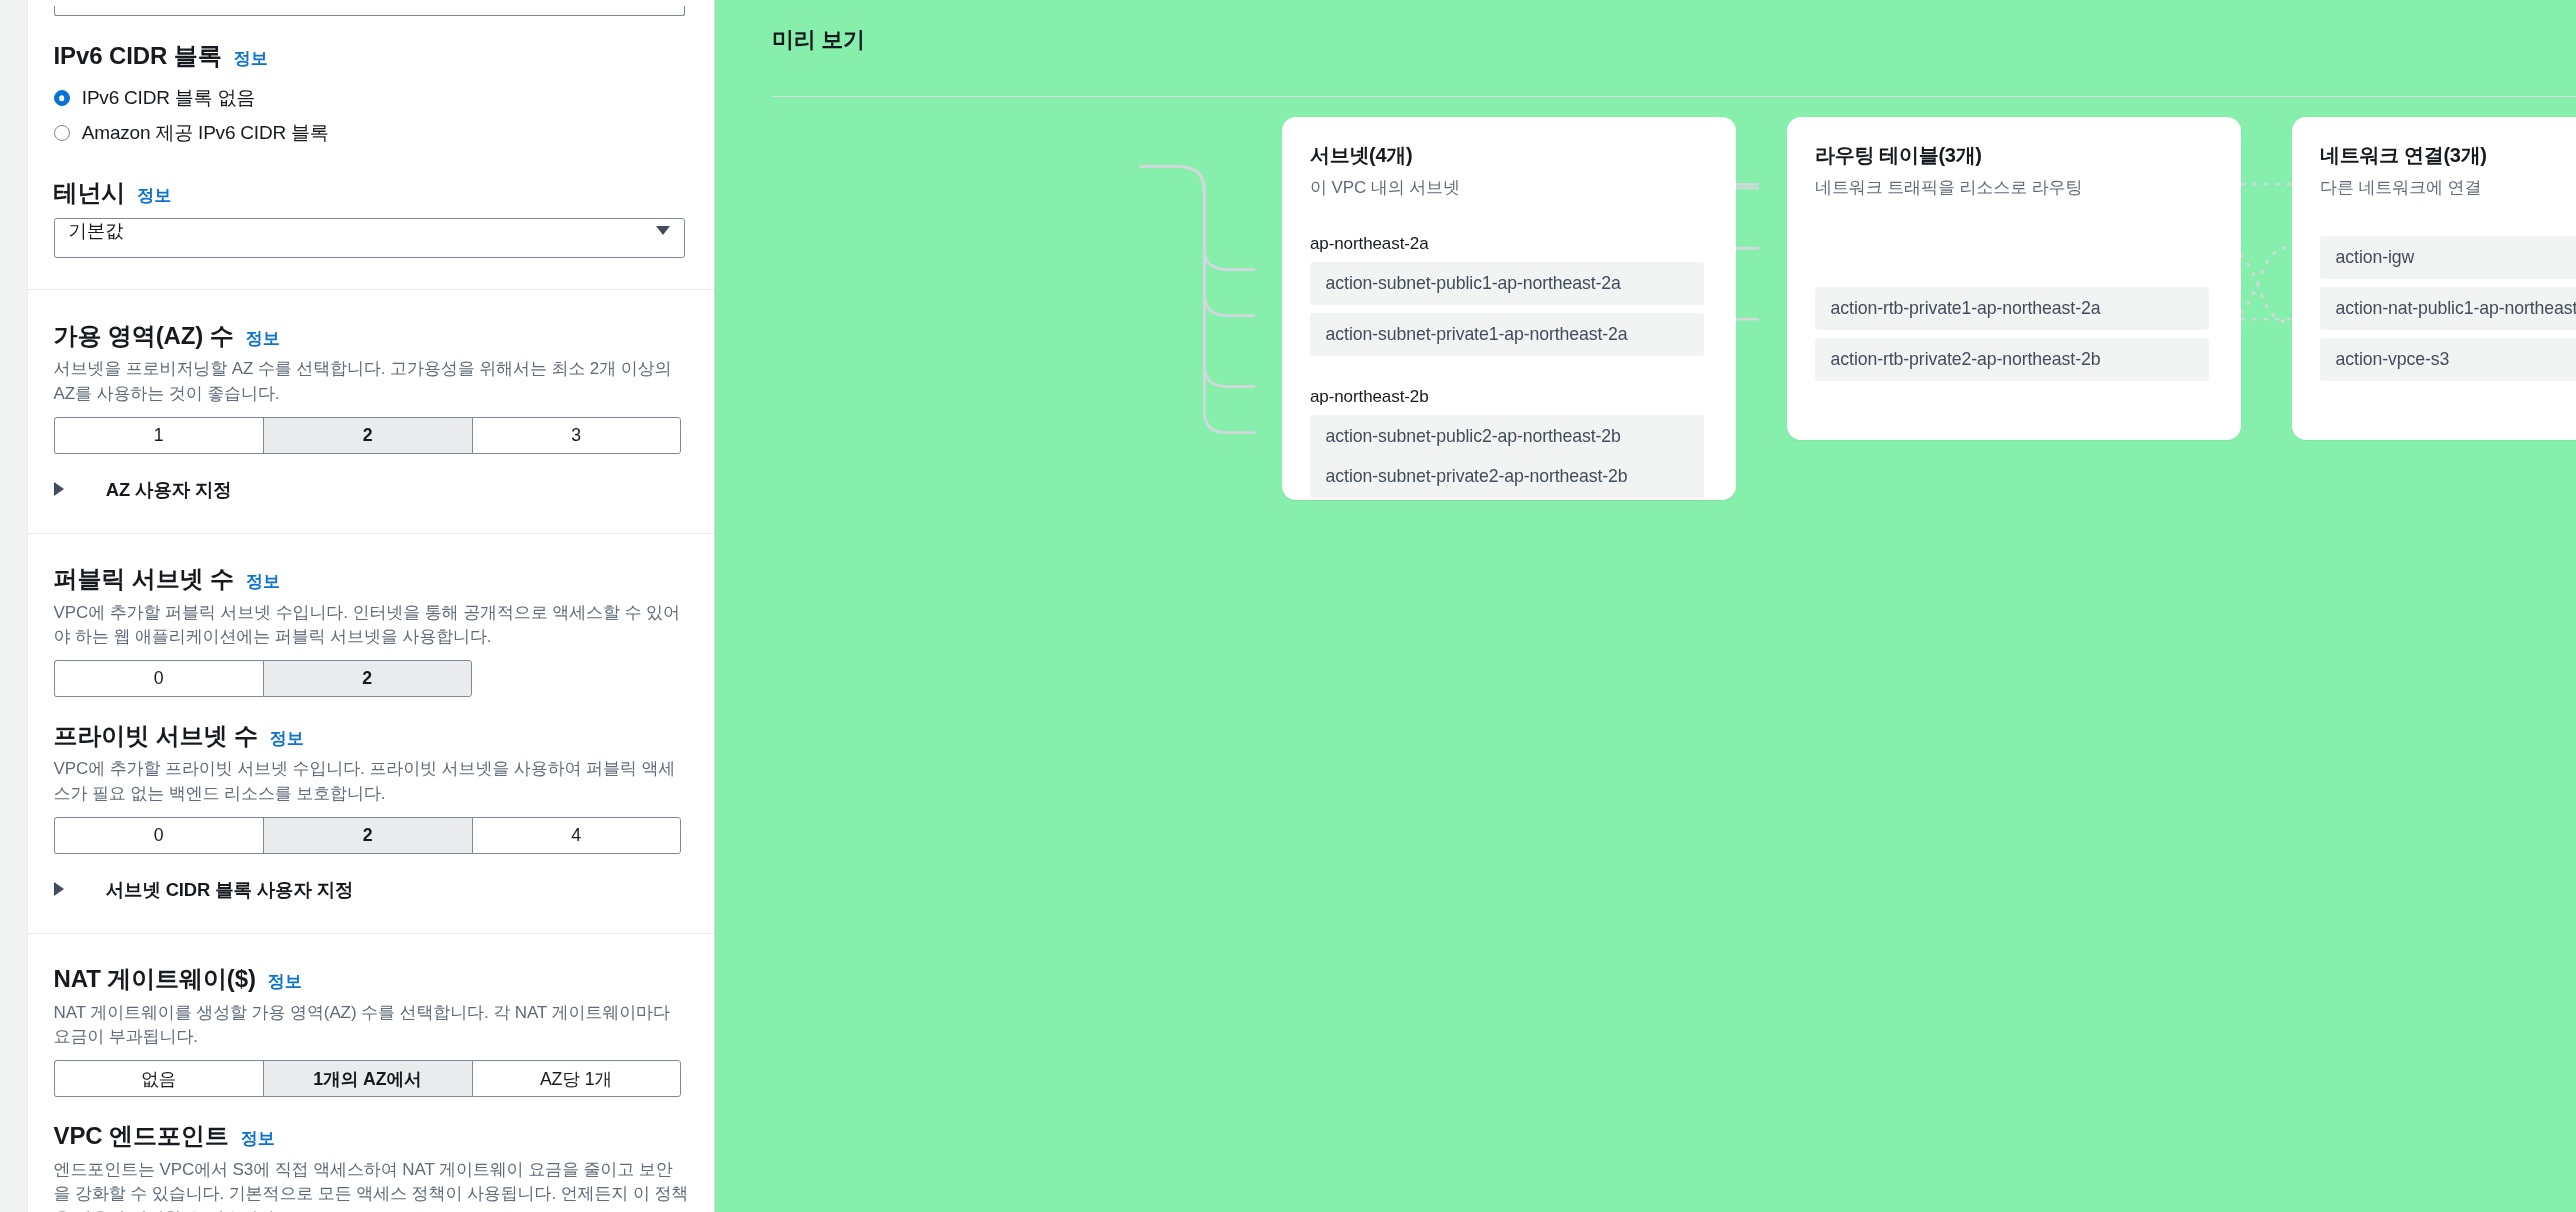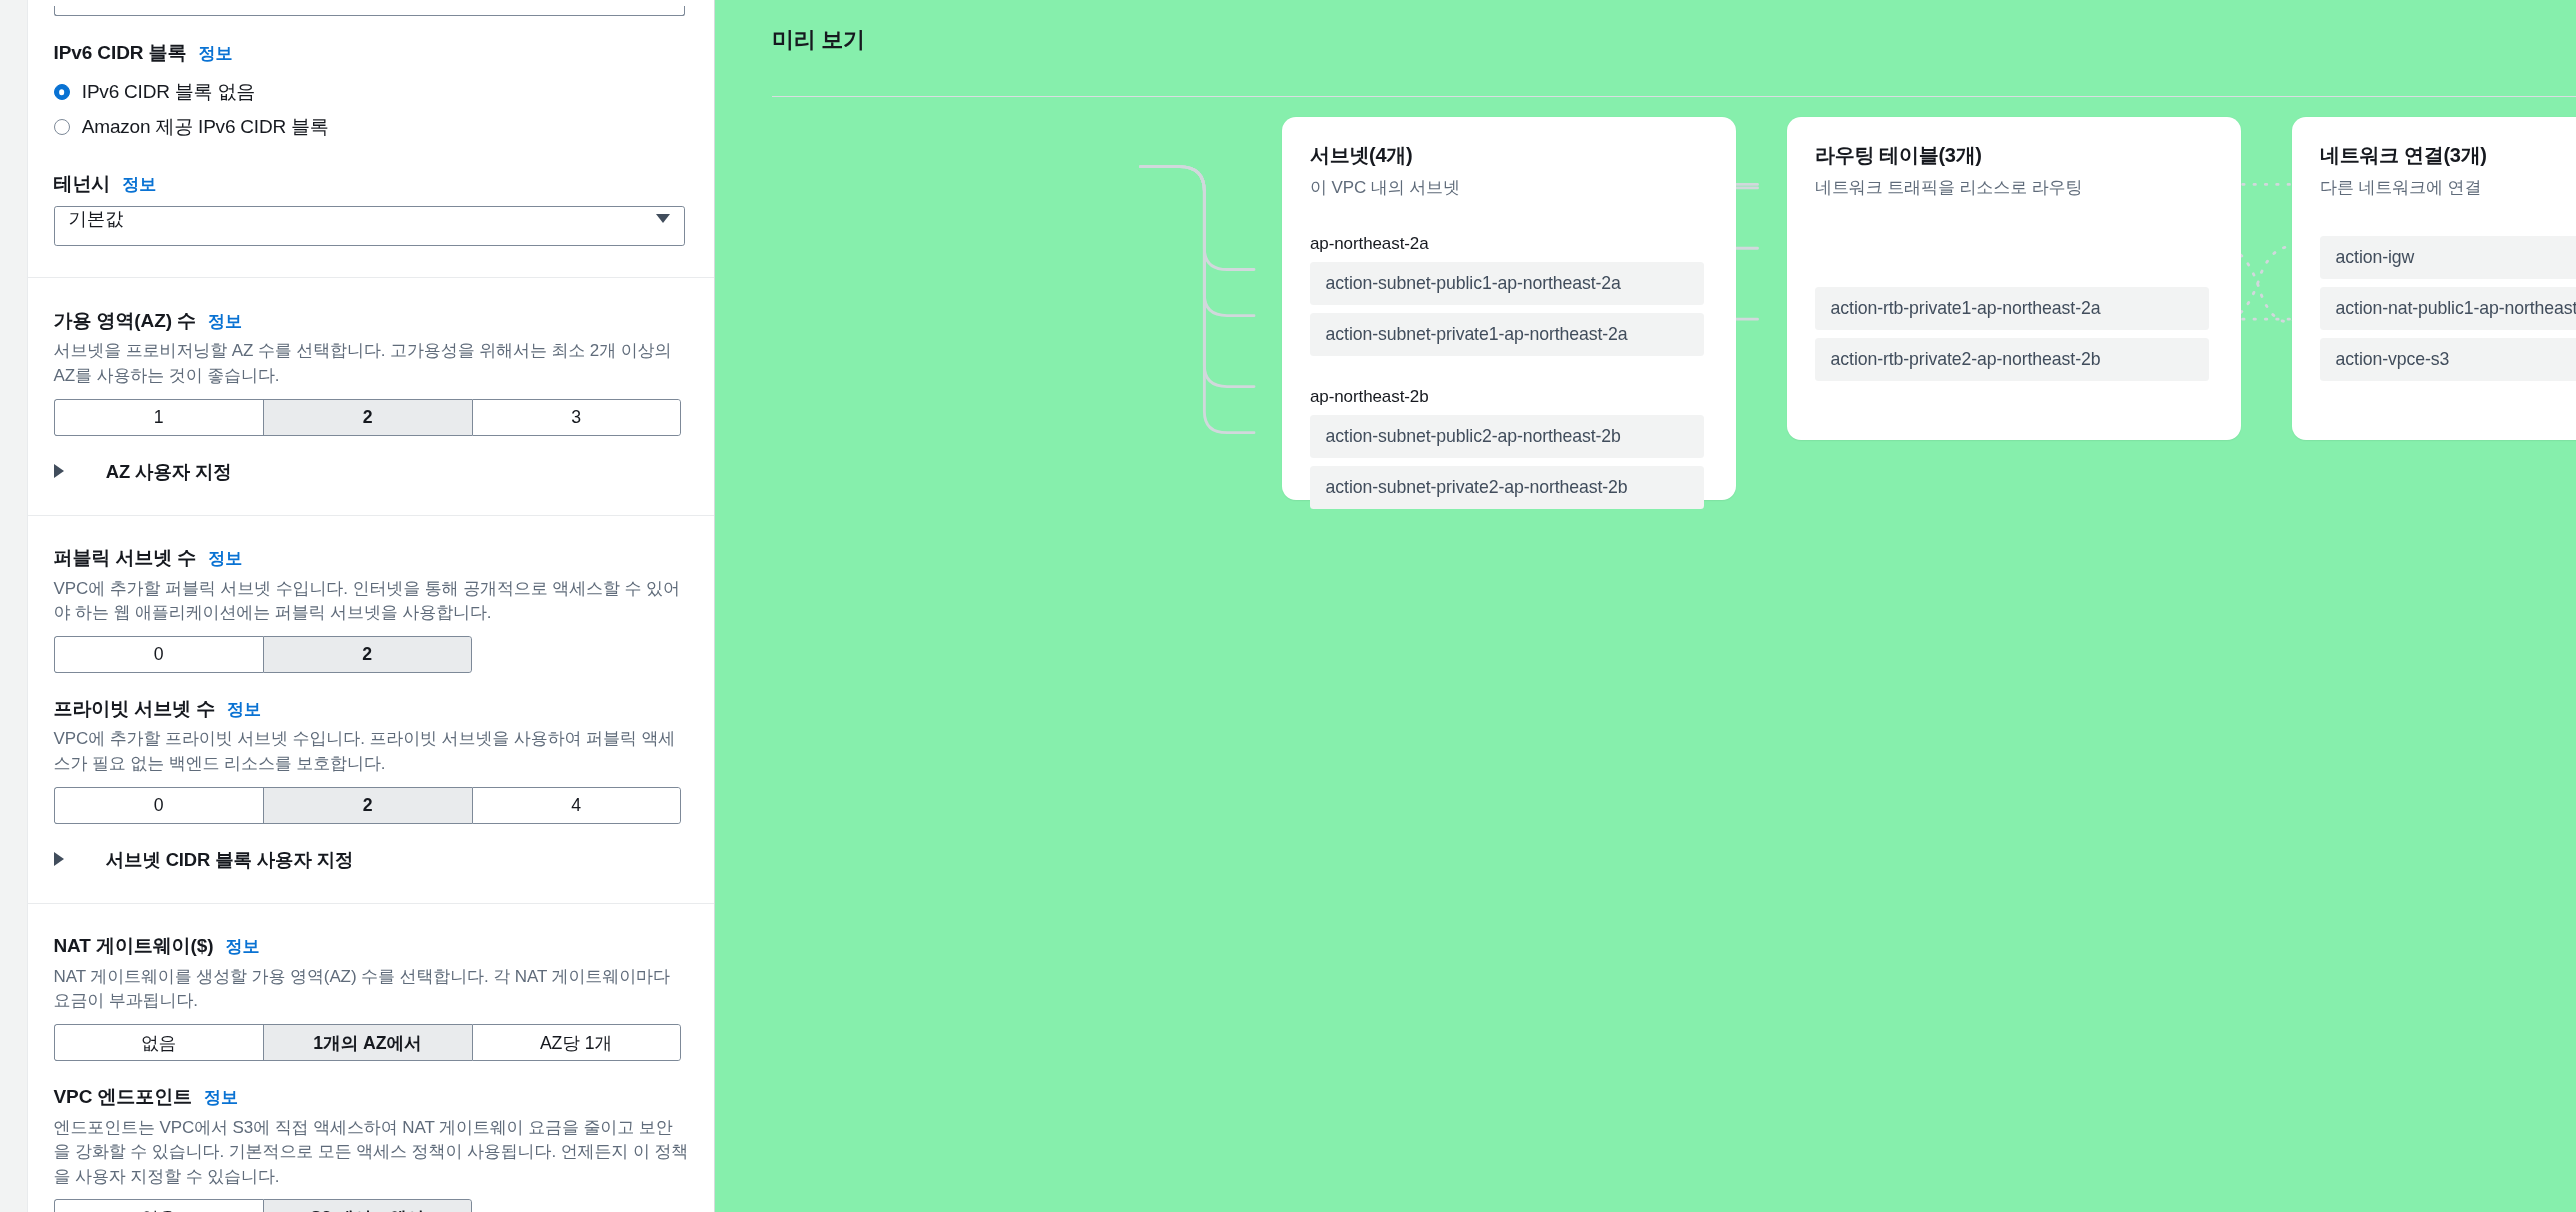--- a/index.html
+++ b/index.html
@@ -22,21 +22,21 @@
   }
   .form-panel {
     width: 687px; flex: 0 0 687px; height: 1213px; background: #ffffff;
     border-right: 0.7px solid #d5dbdb; position: relative; overflow: hidden;
   }
   .section { padding: 0 25.5px 0 25.5px; }
   .divider { height: 0.7px; background: #e9ebed; margin: 0 0 0 0; width: 100%; }
 
   .label-row { display: flex; align-items: baseline; gap: 12px; }
   .field-label {
-    font-size: 19px; font-weight: bold; color: #16191f; line-height: 1.25;
+    font-size: 24px; font-weight: bold; color: #16191f; line-height: 1.25;
     letter-spacing: -0.1px;
   }
   .info-link {
     font-size: 17px; font-weight: bold; color: #0972d3; text-decoration: none;
     cursor: pointer; white-space: nowrap;
   }
   .desc {
     font-size: 17px; color: #5f6b7a; line-height: 1.45; margin-top: 6.4px;
     max-width: 638px; letter-spacing: -0.1px;
   }
@@ -296,21 +296,21 @@
       <div class="card" style="left:567px; top:0px; width:454px; height:383px; padding:25px 0 0 28px;">
         <span class="card-title">서브넷(4개)</span>
         <div class="card-sub">이 VPC 내의 서브넷</div>
 
         <div class="az-heading" style="position:absolute; left:28px; top:117px;">ap-northeast-2a</div>
         <div class="chip" style="position:absolute; left:28px; top:145px; width:394px;">action-subnet-public1-ap-northeast-2a</div>
         <div class="chip" style="position:absolute; left:28px; top:196px; width:394px;">action-subnet-private1-ap-northeast-2a</div>
 
         <div class="az-heading" style="position:absolute; left:28px; top:270px;">ap-northeast-2b</div>
         <div class="chip" style="position:absolute; left:28px; top:298px; width:394px;">action-subnet-public2-ap-northeast-2b</div>
-        <div class="chip" style="position:absolute; left:28px; top:349px; width:394px;">action-subnet-private2-ap-northeast-2b</div>
+        <div class="chip" style="position:absolute; left:28px; top:338px; width:394px;">action-subnet-private2-ap-northeast-2b</div>
       </div>
 
       <div class="card" style="left:1072px; top:0px; width:454px; height:323px; padding:25px 0 0 28px;">
         <span class="card-title">라우팅 테이블(3개)</span>
         <div class="card-sub">네트워크 트래픽을 리소스로 라우팅</div>
         <div class="chip" style="position:absolute; left:28px; top:170px; width:394px;">action-rtb-private1-ap-northeast-2a</div>
         <div class="chip" style="position:absolute; left:28px; top:221px; width:394px;">action-rtb-private2-ap-northeast-2b</div>
       </div>
 
       <div class="card" style="left:1577px; top:0px; width:454px; height:323px; padding:25px 0 0 28px;">

